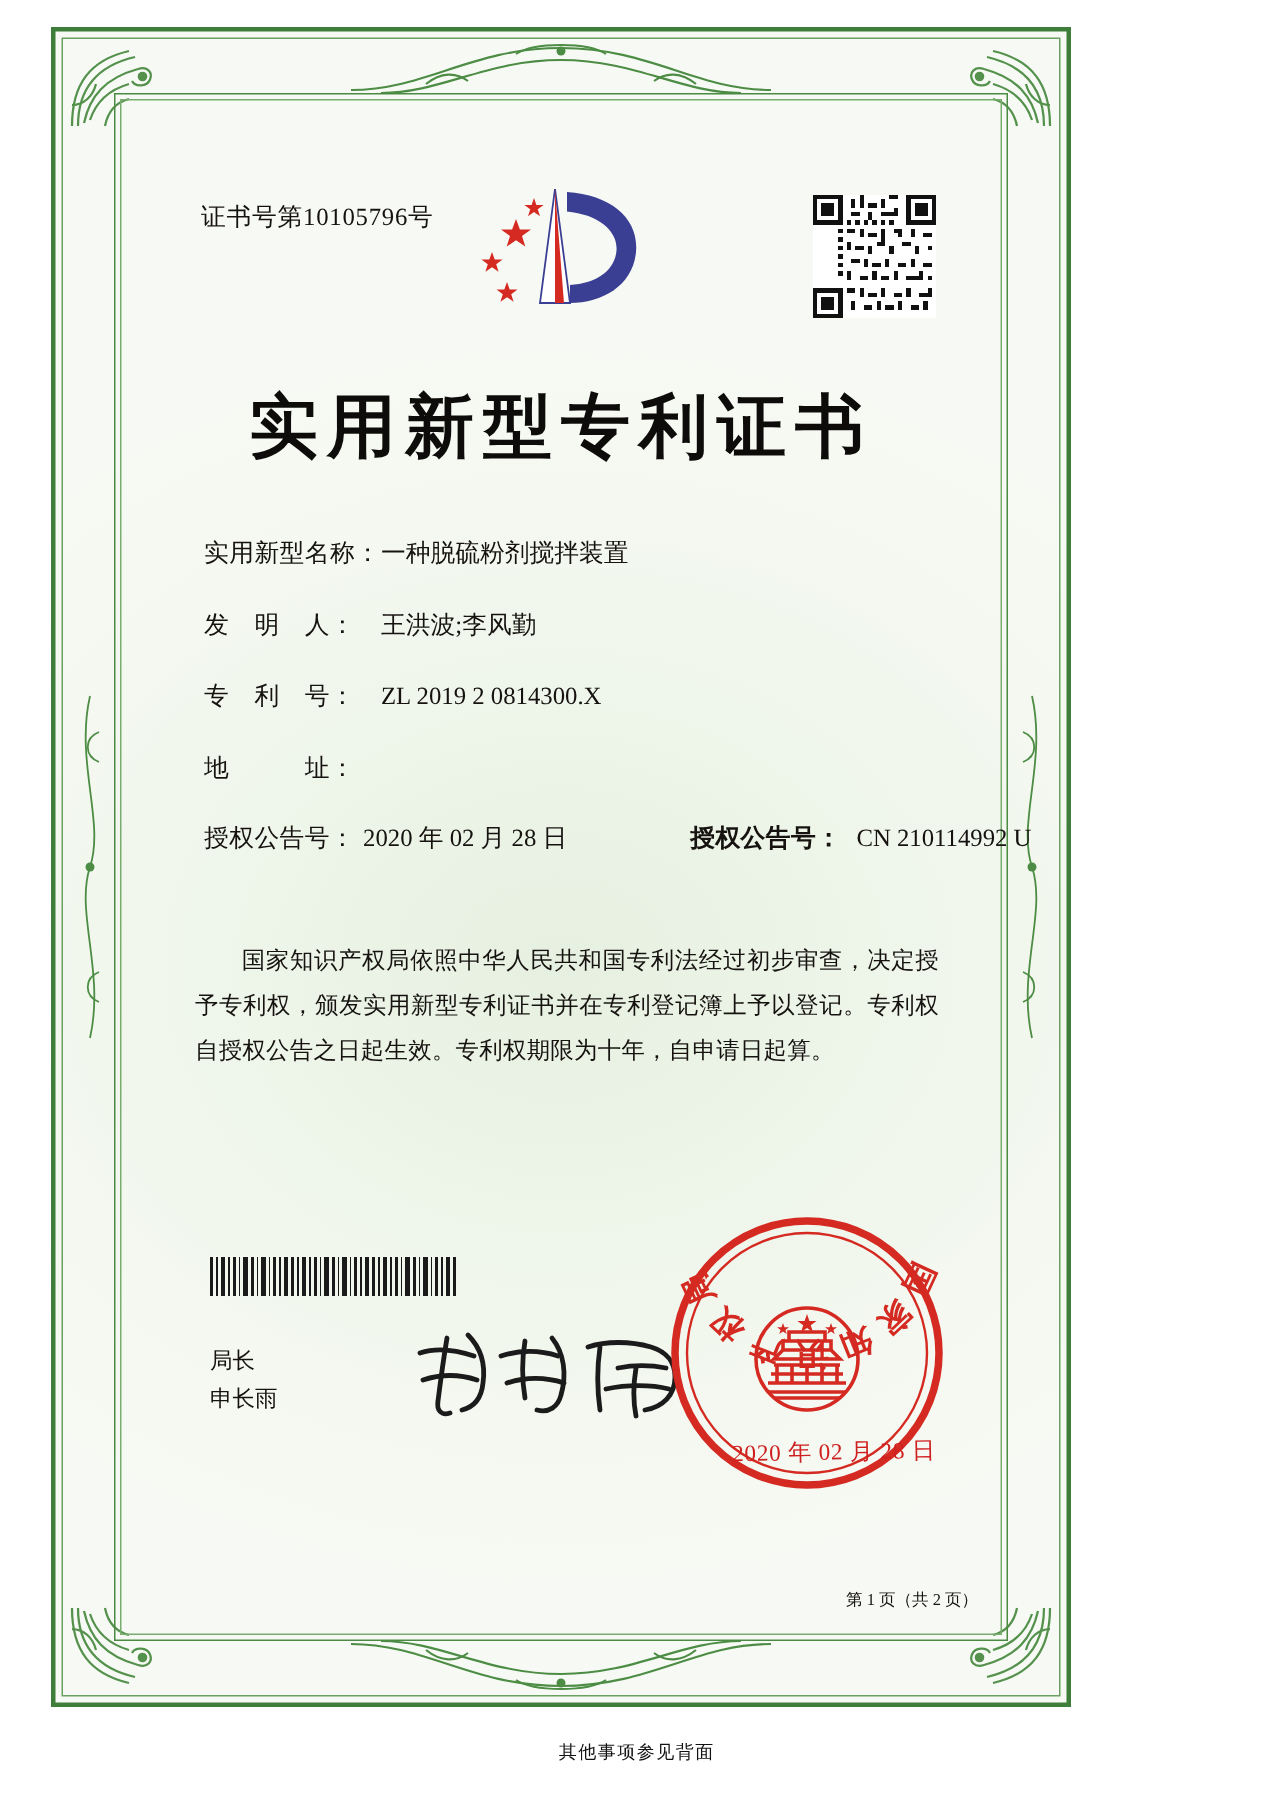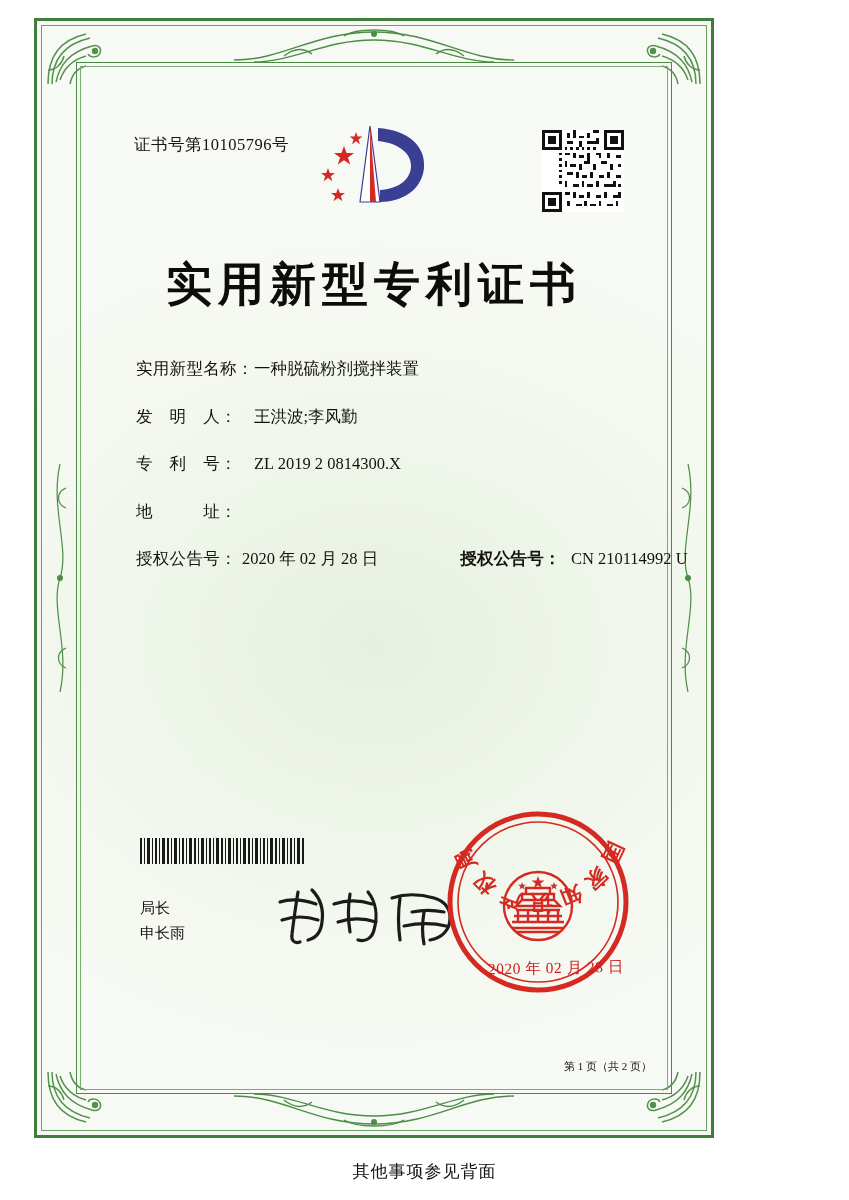--- a/index.html
+++ b/index.html
@@ -252,21 +252,21 @@
     font-size: 11px;
     color: #15120f;
   }
 
   
   .footer-note {
     position: absolute;
     left: 0; right: 0;
     top: 1160px;
     text-align: center;
-    font-size: 17px;
+    font-size: 12px;
     color: #111;
     letter-spacing: 1px;
   }
 </style>
 </head>
 <body>
 
 <div class="sheet">
 
   <div class="frame-outer"></div>
@@ -519,20 +519,21 @@
 
       <div class="frow split">
         <span class="flabel">授权公告号：</span>
         <span class="fvalue">2020 年 02 月 28 日</span>
         <span class="flabel2">授权公告号：</span>
         <span class="fvalue2">CN 210114992 U</span>
       </div>
     </div>
 
     <div class="paras">
+      <p class="para">国家知识产权局依照中华人民共和国专利法经过初步审查，决定授予专利权，颁发实用新型专利证书并在专利登记簿上予以登记。专利权自授权公告之日起生效。专利权期限为十年，自申请日起算。</p>
     </div>
 
     <div class="barcode">
       <svg viewBox="0 0 166 26" shape-rendering="crispEdges">
         <rect width="166" height="26" fill="none"></rect>
         <g fill="#1a1a1a">
           <rect x="0" y="0" width="2" height="26"></rect>
             <rect x="4" y="0" width="1" height="26"></rect>
           <rect x="7" y="0" width="3" height="26"></rect>
             <rect x="12" y="0" width="1" height="26"></rect>

